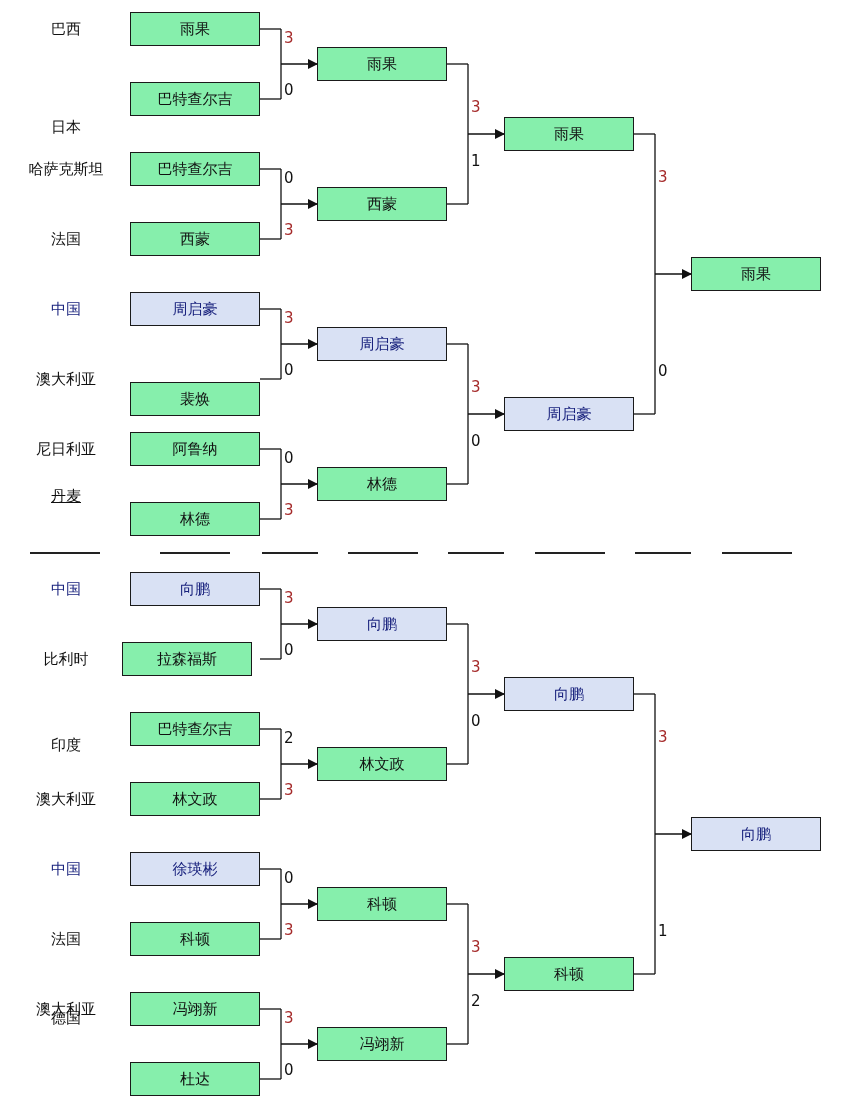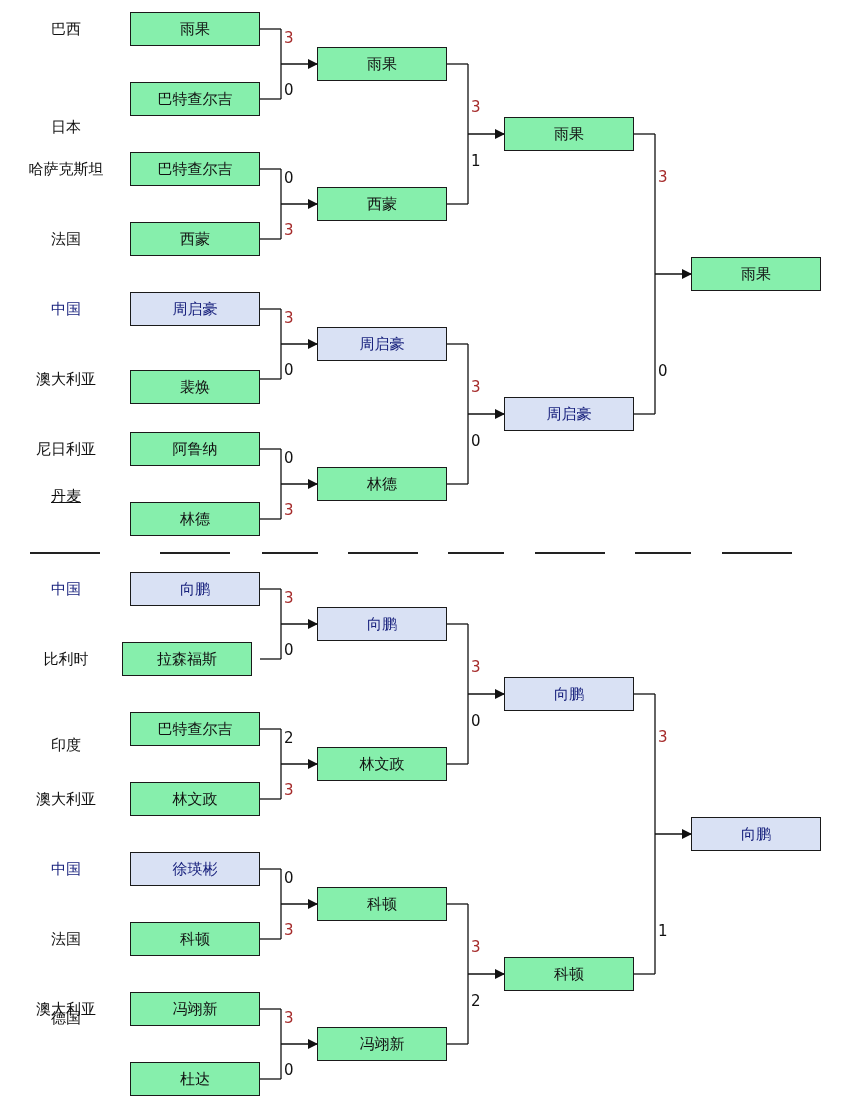--- a/index.html
+++ b/index.html
@@ -91,21 +91,21 @@
     <div class="pbox" style="left: 130px; top: 12px;">雨果</div>
     <div class="country" style="top: 89px; margin-top: 28px;">日本</div>
     <div class="pbox" style="left: 130px; top: 82px;">巴特查尔吉</div>
     <div class="country" style="top: 159px;">哈萨克斯坦</div>
     <div class="pbox" style="left: 130px; top: 152px;">巴特查尔吉</div>
     <div class="country" style="top: 229px;">法国</div>
     <div class="pbox" style="left: 130px; top: 222px;">西蒙</div>
     <div class="country hl" style="top: 299px;">中国</div>
     <div class="pbox hl" style="left: 130px; top: 292px;">周启豪</div>
     <div class="country" style="top: 369px;">澳大利亚</div>
-    <div class="pbox" style="left: 130px; top: 370px;">裴焕</div>
+    <div class="pbox" style="left: 130px; top: 382px;">裴焕</div>
     <div class="country" style="top: 439px;">尼日利亚</div>
     <div class="pbox" style="left: 130px; top: 432px;">阿鲁纳</div>
     <div class="country" style="top: 486px; text-decoration: underline;">丹麦</div>
     <div class="pbox" style="left: 130px; top: 502px;">林德</div>
     <div class="pbox" style="left: 317px; top: 47px;">雨果</div>
     <div class="pbox" style="left: 317px; top: 187px;">西蒙</div>
     <div class="pbox hl" style="left: 317px; top: 327px;">周启豪</div>
     <div class="pbox" style="left: 317px; top: 467px;">林德</div>
     <div class="pbox" style="left: 504px; top: 117px;">雨果</div>
     <div class="pbox hl" style="left: 504px; top: 397px;">周启豪</div>

